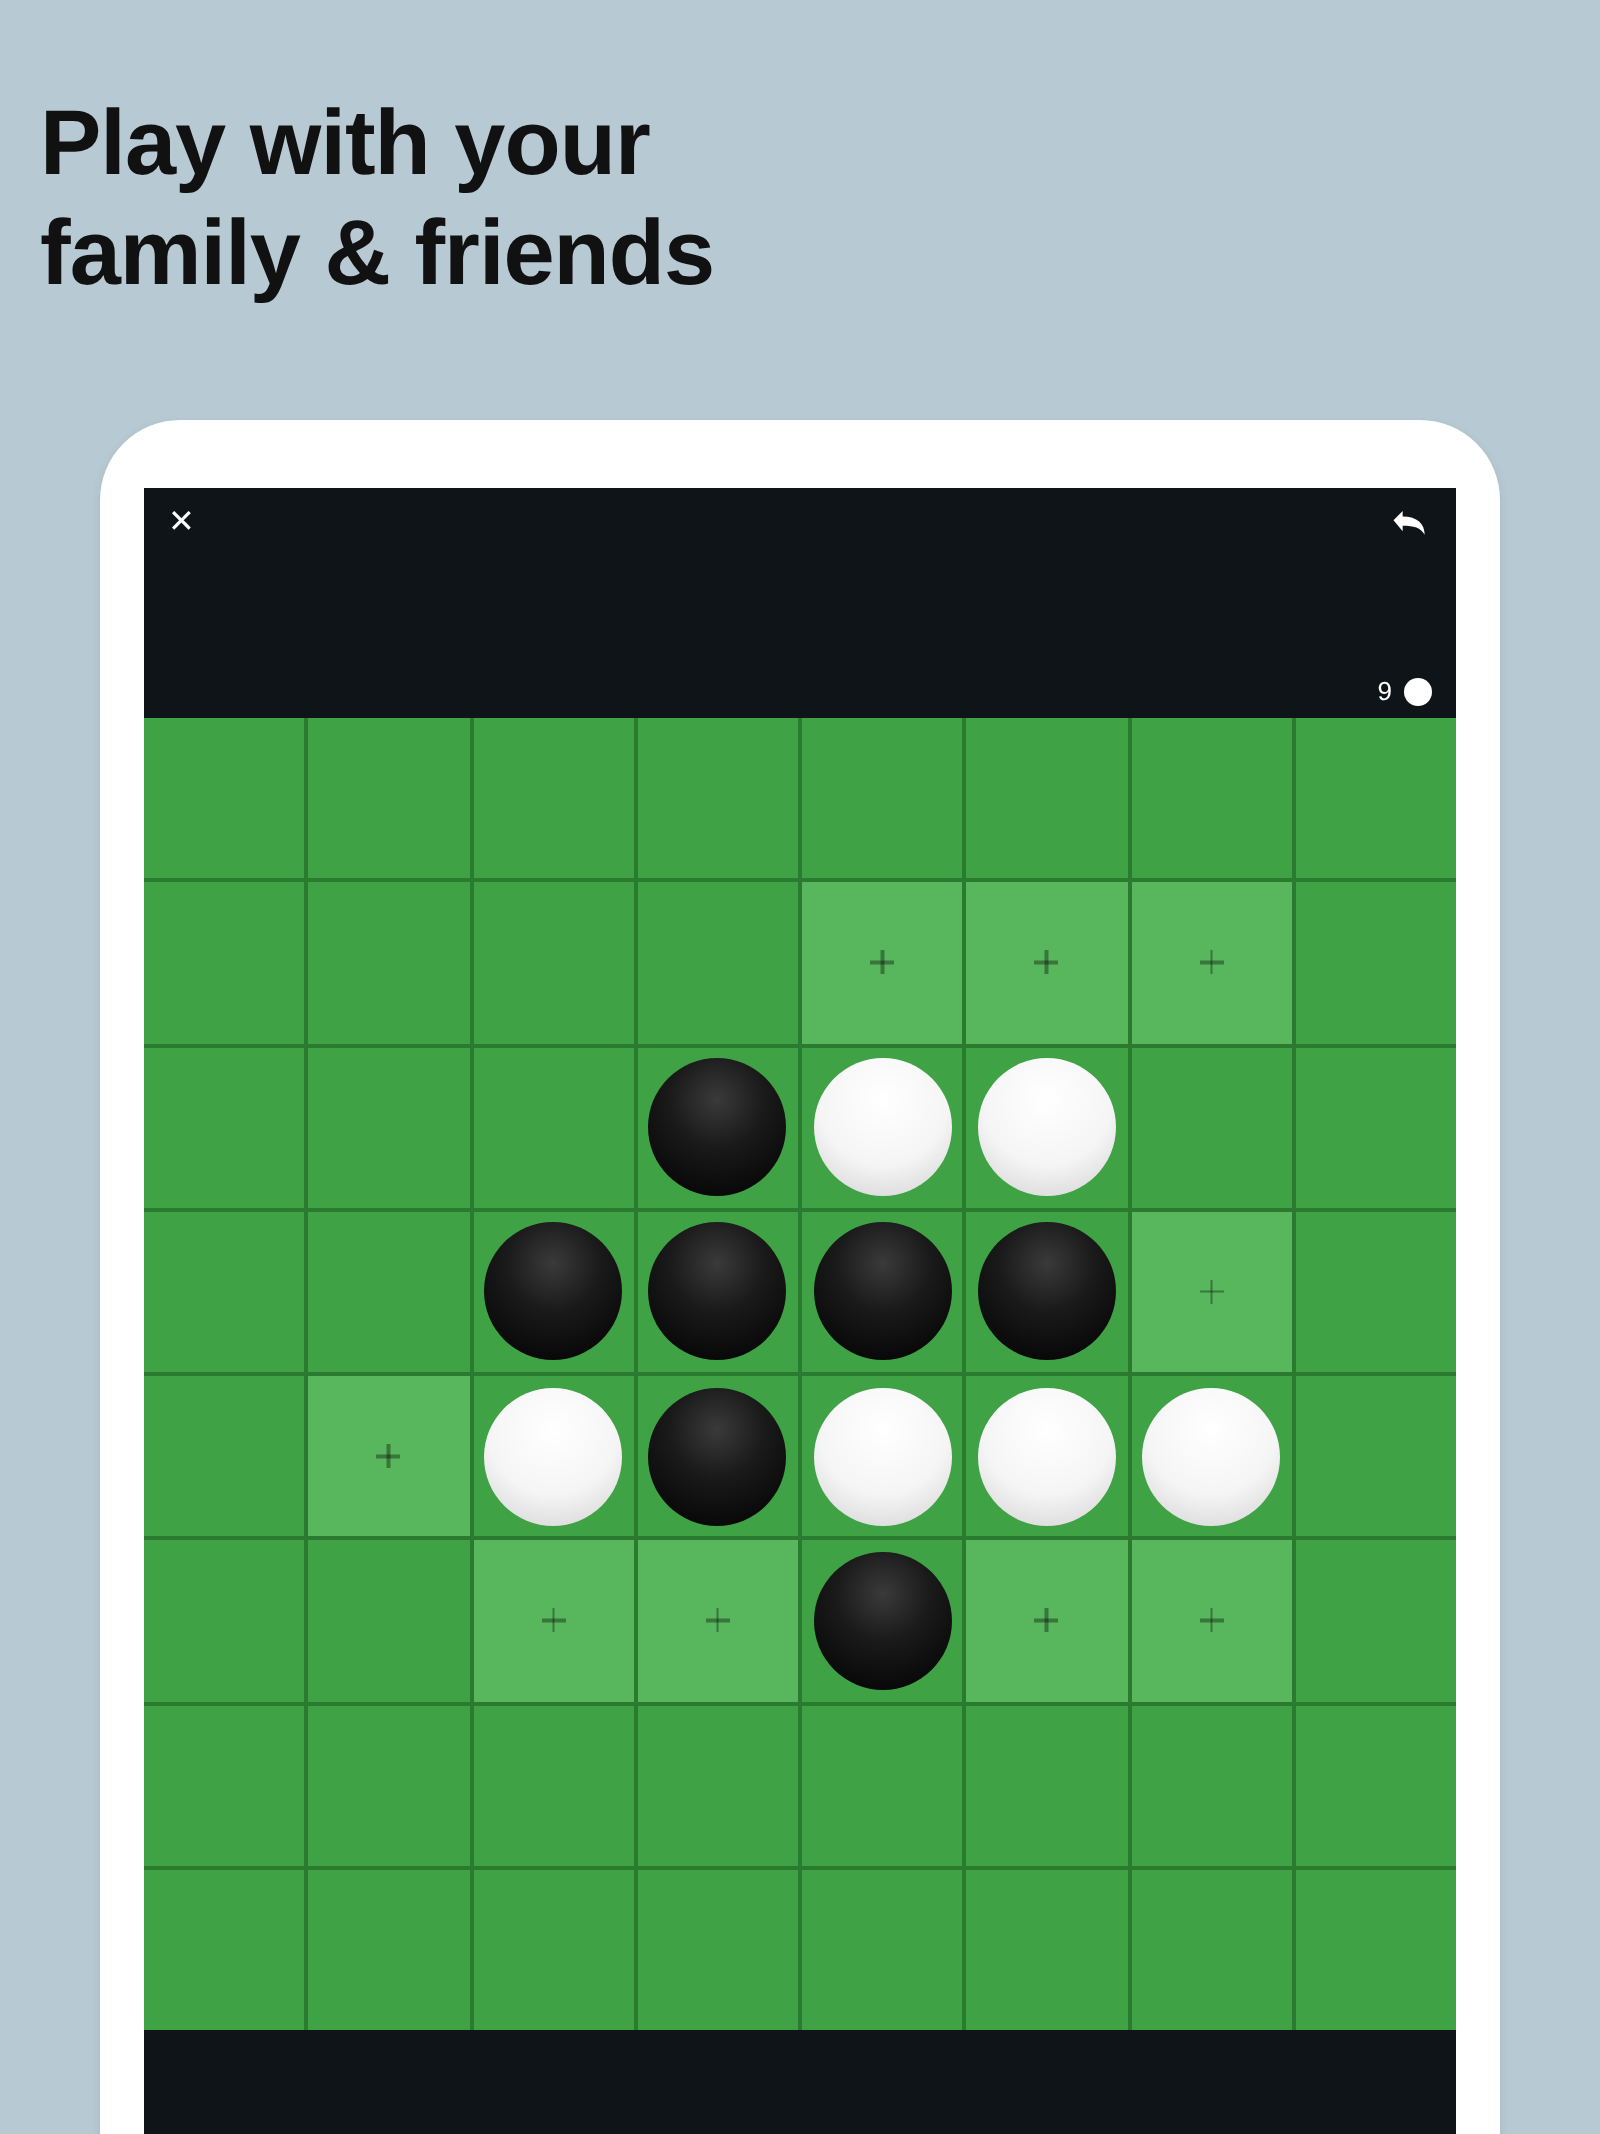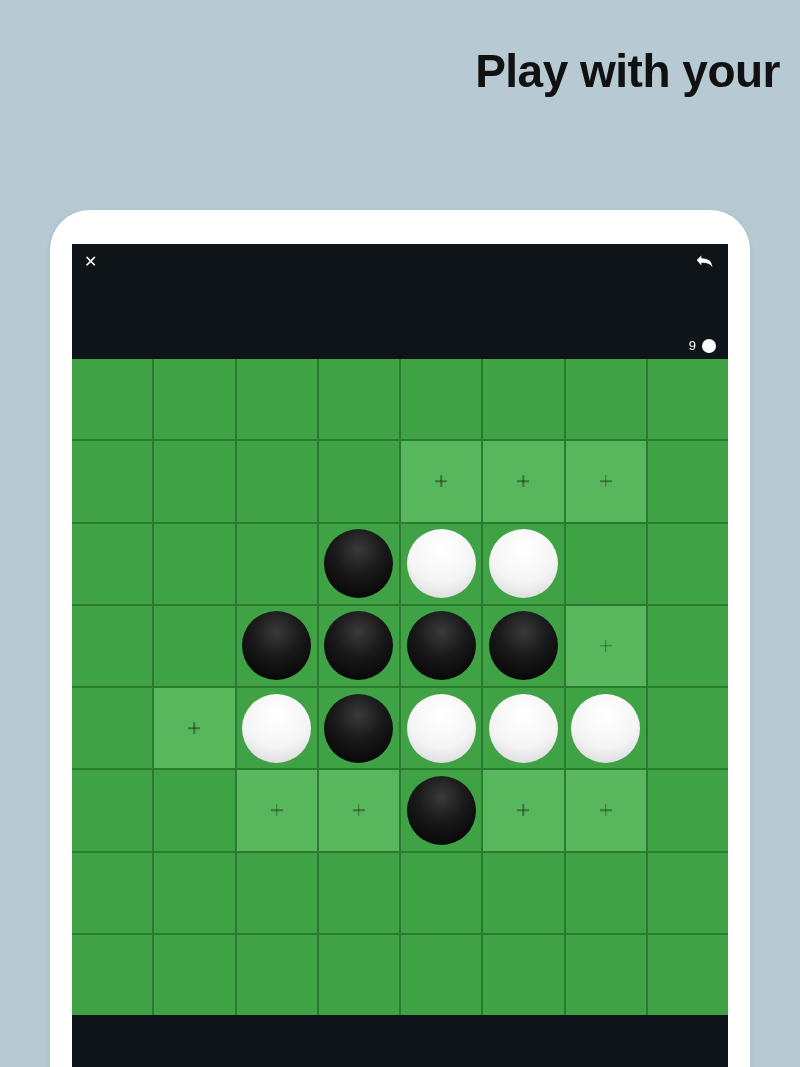--- a/index.html
+++ b/index.html
@@ -5,21 +5,21 @@
     * { margin: 0; padding: 0; box-sizing: border-box; }
     body {
       width: 800px;
       height: 1067px;
       background: #b7c9d3;
       font-family: -apple-system, BlinkMacSystemFont, "Segoe UI", Helvetica, Arial, sans-serif;
       overflow: hidden;
       position: relative;
     }
     .headline {
-      text-align: right;
+      text-align: left;
       font-size: 46px;
       font-weight: 600;
       color: #111;
       line-height: 1.2;
       padding: 44px 20px 0;
       letter-spacing: -0.5px;
     }
     .tablet {
       position: absolute;
       top: 210px;
@@ -132,20 +132,21 @@
     .bottombar {
       height: 30px;
       width: 100%;
     }
   </style>
 </head>
 <body>
 
 <div class="headline">
   <span>Play with your</span><br>
+  <span>family &amp; friends</span>
 </div>
 
 <div class="tablet">
   <div class="screen">
     <div class="topbar">
       <div class="close-icon">✕</div>
       <div class="undo-icon">
         <svg viewBox="0 0 24 18" width="22" height="18">
           <path d="M3 8 L8 3 L8 6 C16 6 20 10 20 16 C18 12 14 11 8 11 L8 14 Z" fill="#fff"></path>
         </svg>

